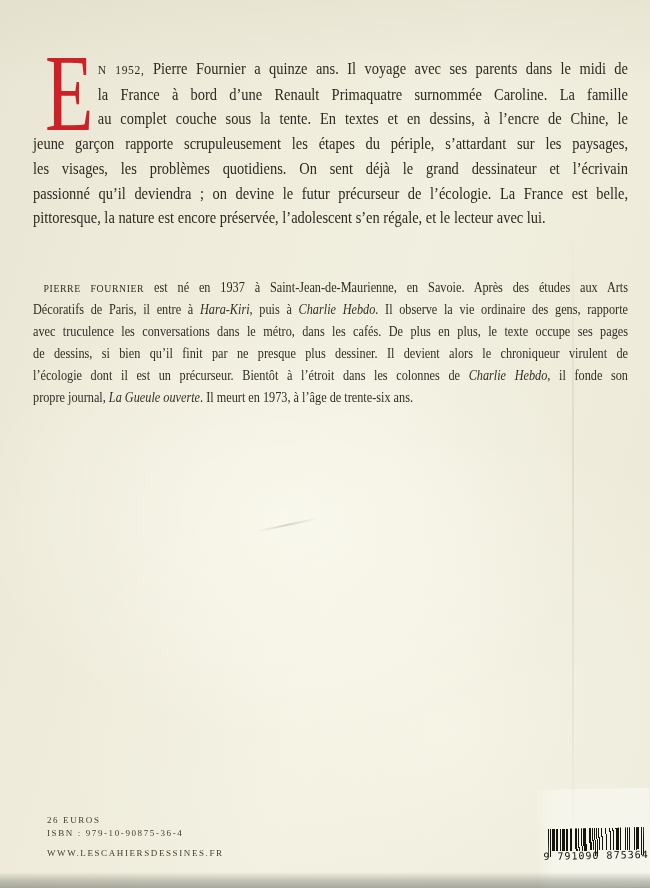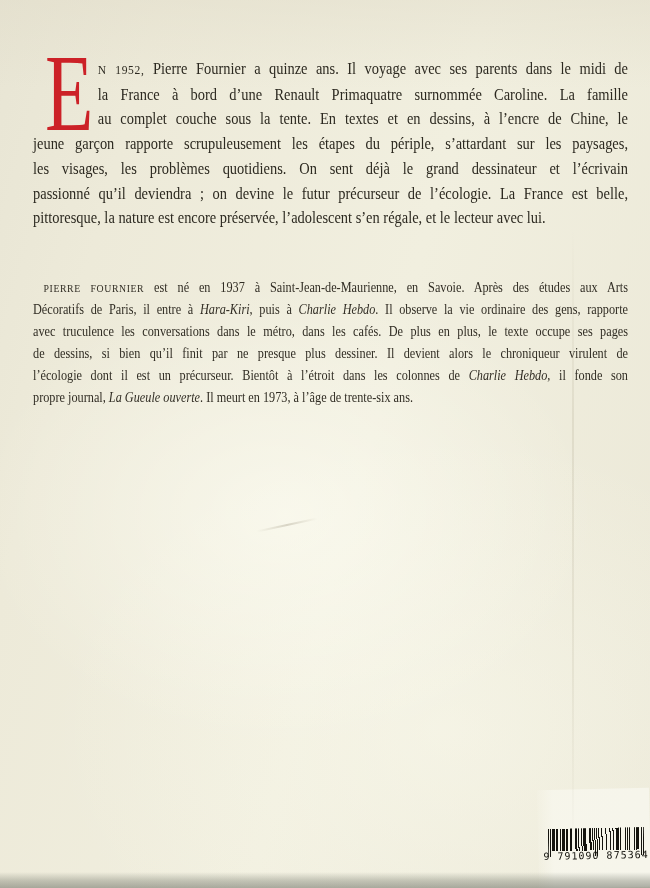--- a/index.html
+++ b/index.html
@@ -95,20 +95,25 @@
 
   <div class="para bio">
       <div class="line"><span class="seg-sc">PIERRE FOURNIER</span><span class="seg-n"> est né en 1937 à Saint-Jean-de-Maurienne, en Savoie. Après des études aux Arts</span></div>
       <div class="line"><span class="seg-n">Décoratifs de Paris, il entre à </span><span class="seg-i">Hara-Kiri</span><span class="seg-n">, puis à </span><span class="seg-i">Charlie Hebdo</span><span class="seg-n">. Il observe la vie ordinaire des gens, rapporte</span></div>
       <div class="line"><span class="seg-n">avec truculence les conversations dans le métro, dans les cafés. De plus en plus, le texte occupe ses pages</span></div>
       <div class="line"><span class="seg-n">de dessins, si bien qu’il finit par ne presque plus dessiner. Il devient alors le chroniqueur virulent de</span></div>
       <div class="line"><span class="seg-n">l’écologie dont il est un précurseur. Bientôt à l’étroit dans les colonnes de </span><span class="seg-i">Charlie Hebdo</span><span class="seg-n">, il fonde son</span></div>
       <div class="line last"><span class="seg-n">propre journal, </span><span class="seg-i">La Gueule ouverte</span><span class="seg-n">. Il meurt en 1973, à l’âge de trente-six ans.</span></div>
     </div>
 
+  <div class="imprint">
+    <div>26 EUROS</div>
+    <div>ISBN : 979-10-90875-36-4</div>
+    <div class="web">WWW.LESCAHIERSDESSINES.FR</div>
+  </div>
 
   <div class="barcode-label">
     <div class="barcode-bars"><svg viewBox="0 0 95 30" preserveAspectRatio="none" shape-rendering="crispEdges" width="100%" height="100%">
           <rect x="0" y="0" width="1" height="30" fill="#14130e"></rect>
           <rect x="2" y="0" width="1" height="30" fill="#14130e"></rect>
           <rect x="4" y="0" width="1" height="24" fill="#14130e"></rect>
           <rect x="5" y="0" width="1" height="24" fill="#14130e"></rect>
           <rect x="6" y="0" width="1" height="24" fill="#14130e"></rect>
           <rect x="8" y="0" width="1" height="24" fill="#14130e"></rect>
           <rect x="9" y="0" width="1" height="24" fill="#14130e"></rect>

